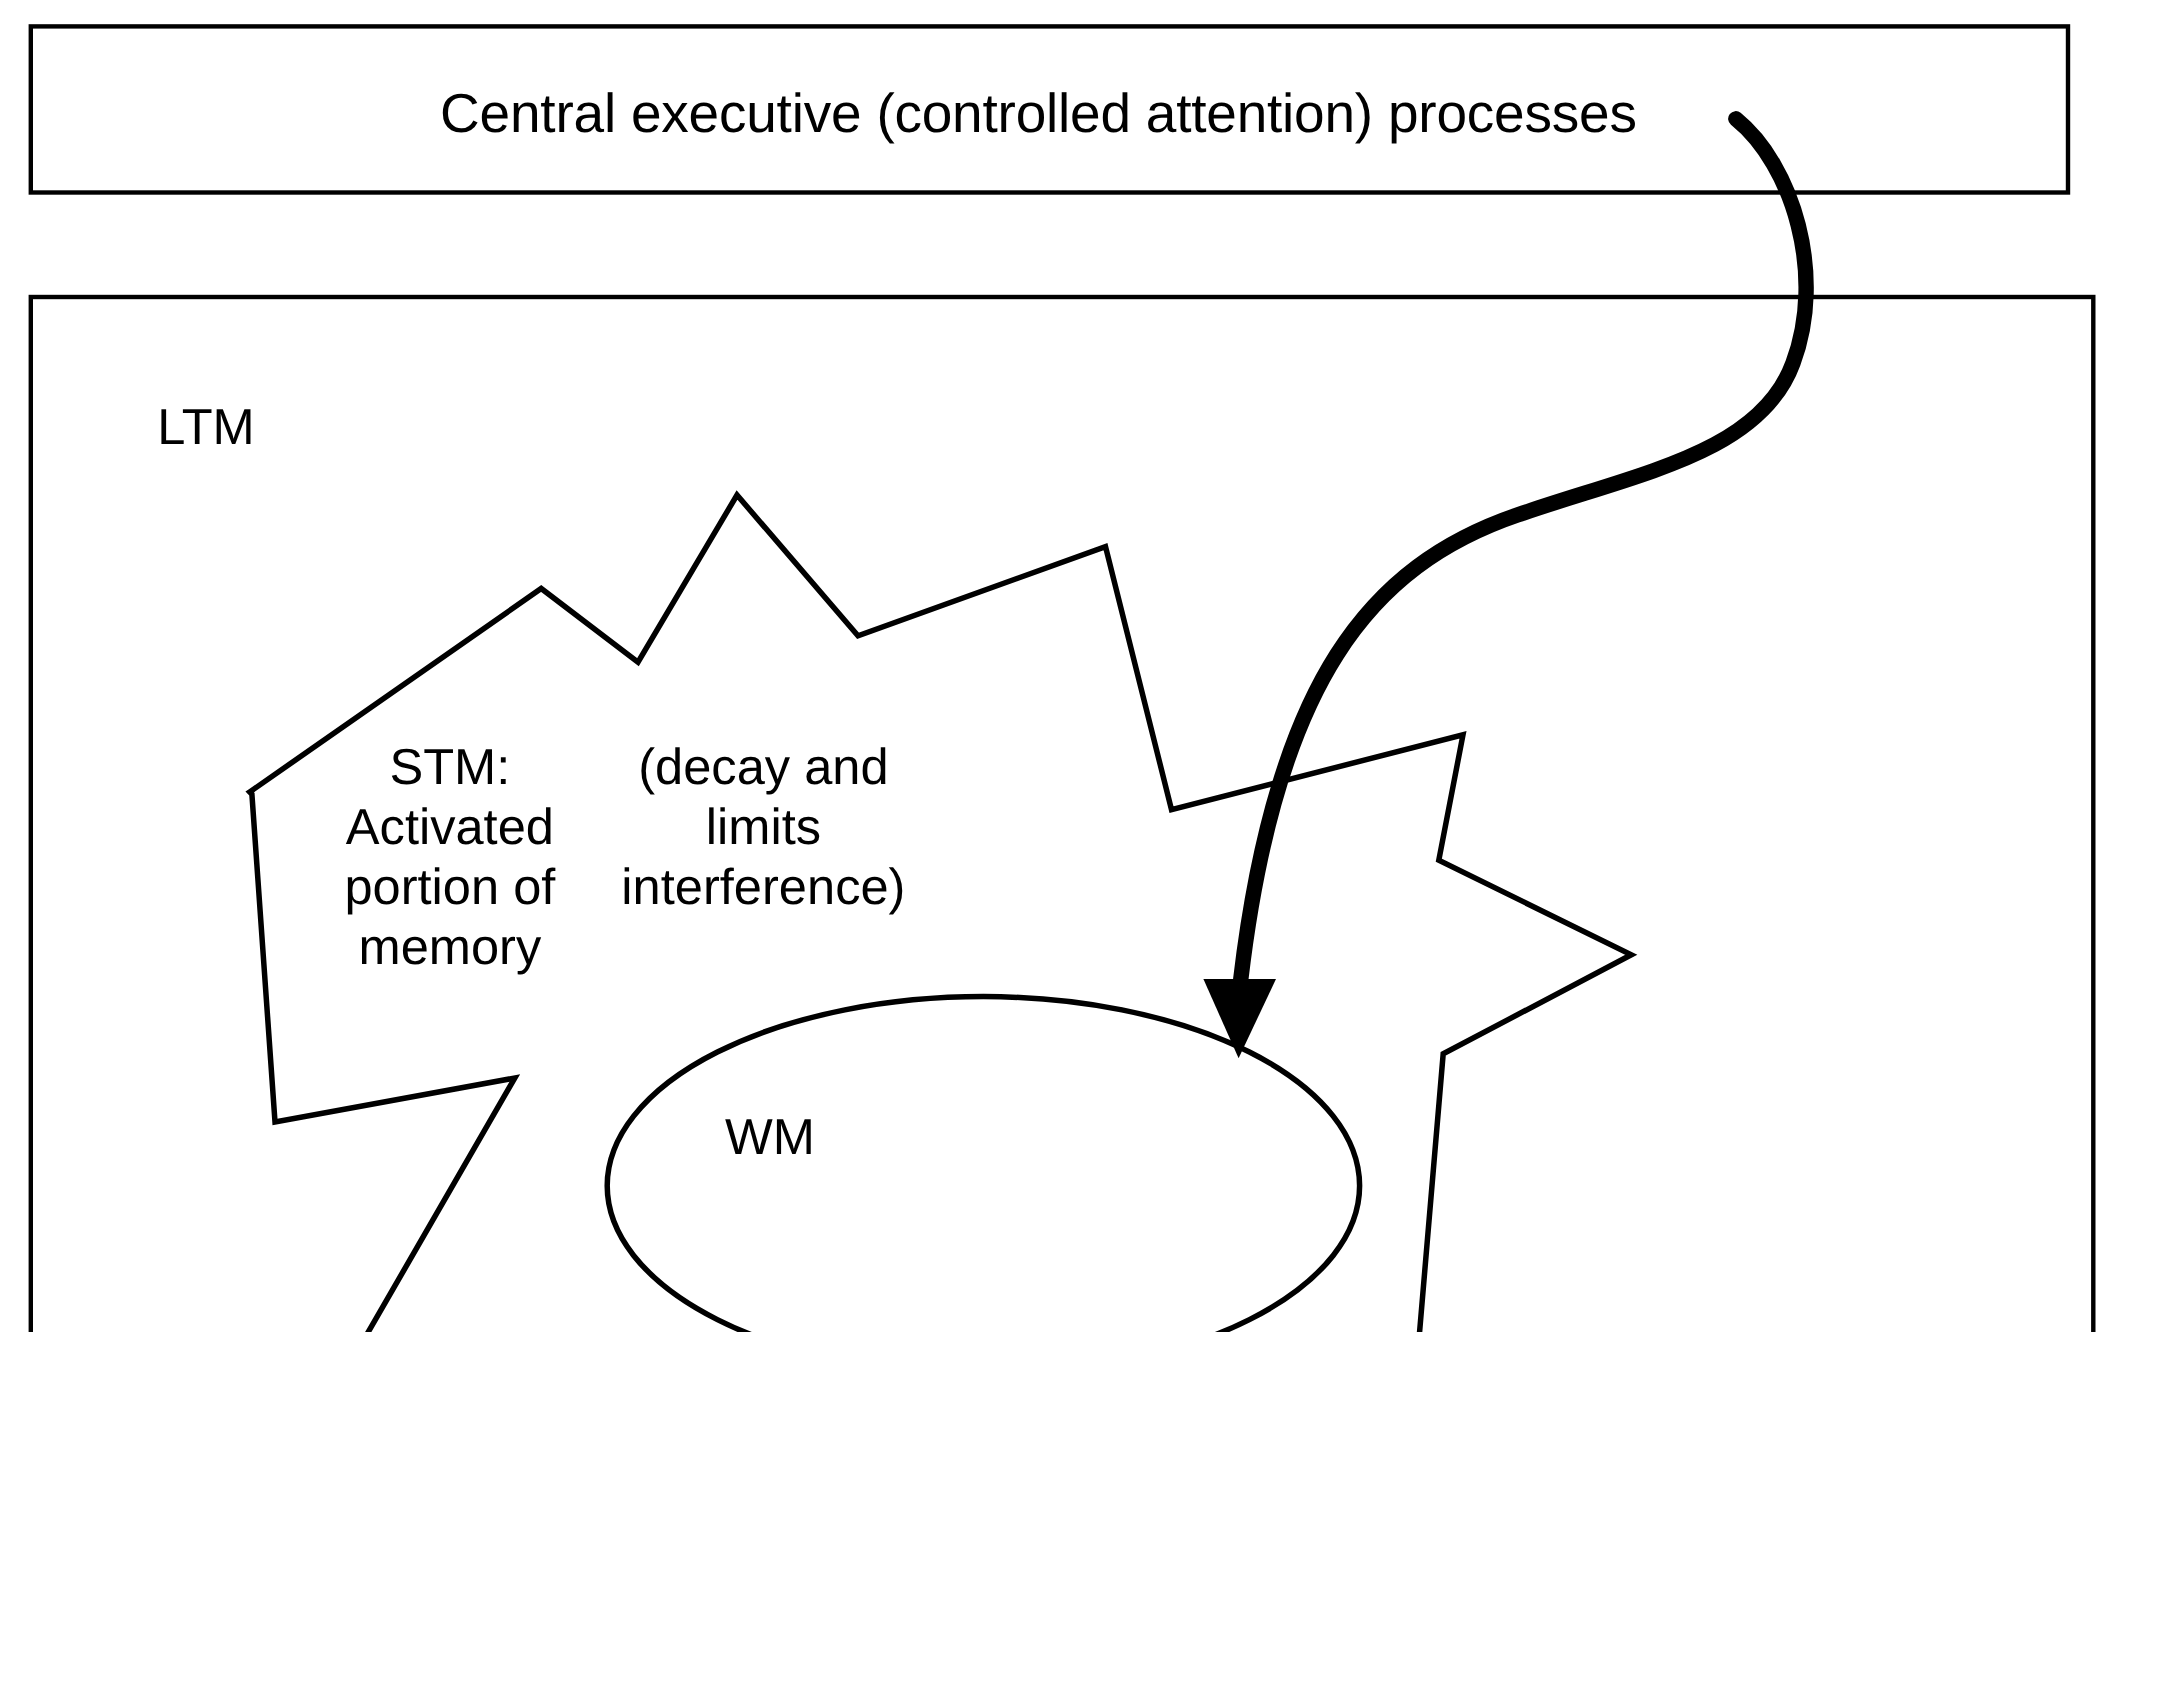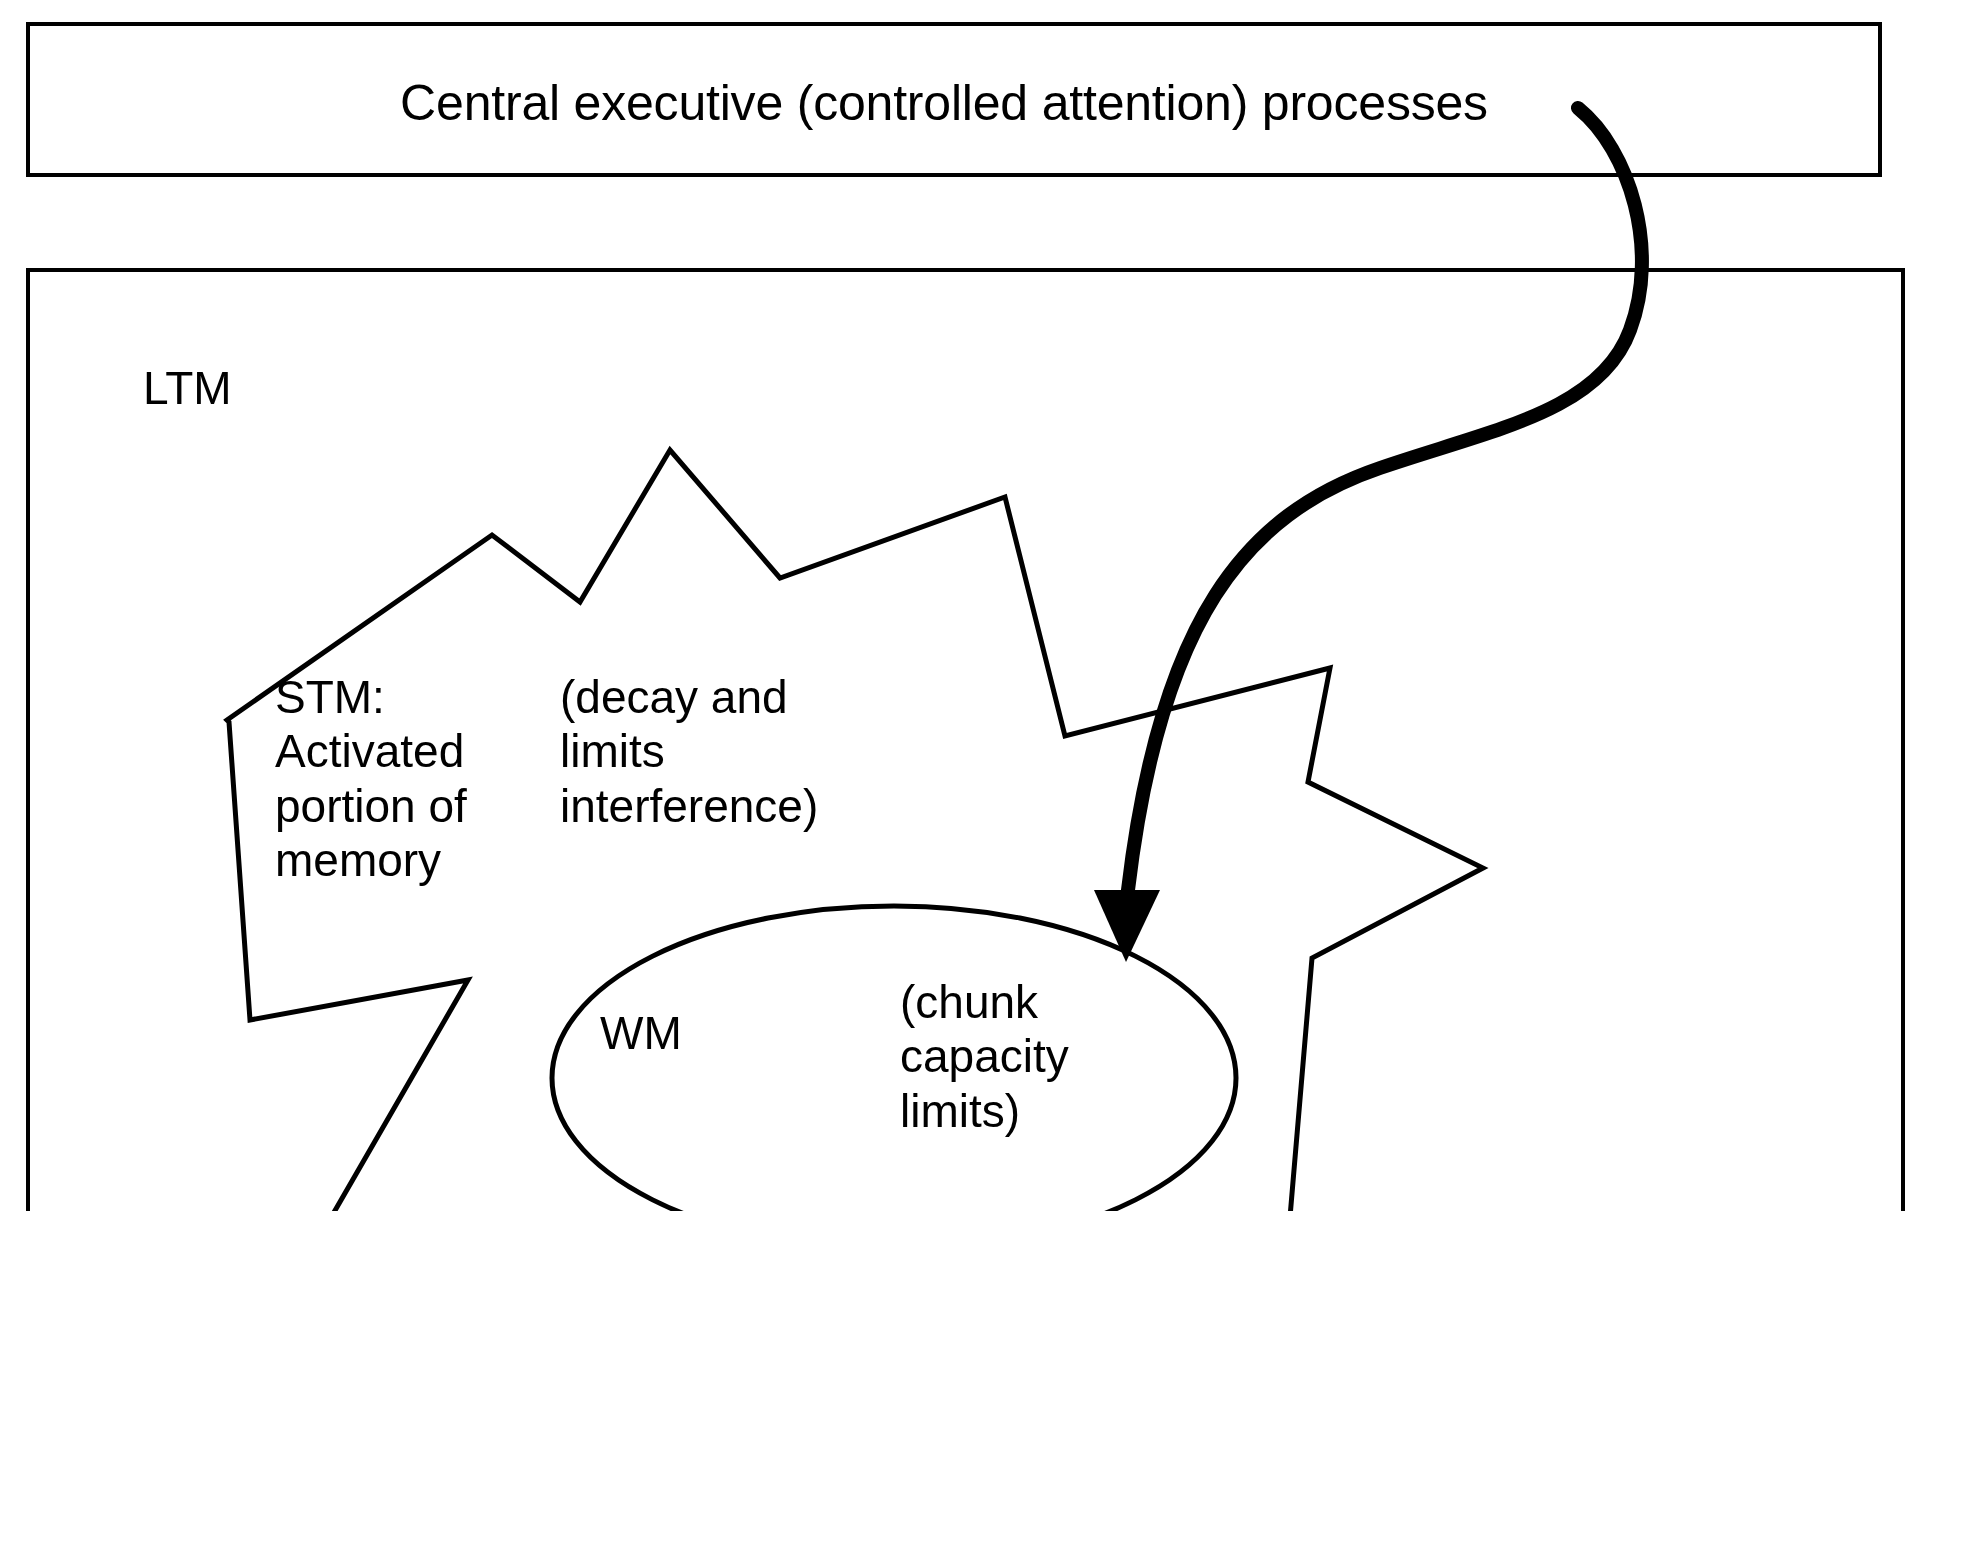--- a/index.html
+++ b/index.html
@@ -65,21 +65,21 @@
     position: absolute;
     left: 0;
     top: 0;
     width: 1969px;
     height: 1546px;
     pointer-events: none;
   }
   
   .txt {
     position: absolute;
-    text-align: left;
+    text-align: center;
     font-size: 46px;
     line-height: 1.18;
     white-space: pre-line;
   }
   .stm-text {
     left: 275px;
     top: 670px;
     width: 268px;
   }
   .decay-text {
@@ -149,17 +149,14 @@
 Activated
 portion of
 memory</div>
 
   <div class="txt decay-text">(decay and
 limits
 interference)</div>
 
   <div class="txt wm-text">WM</div>
 
-  <div class="txt chunk-text">(chunk
-capacity
-limits)</div>
 
 </div>
 
 </body></html>

